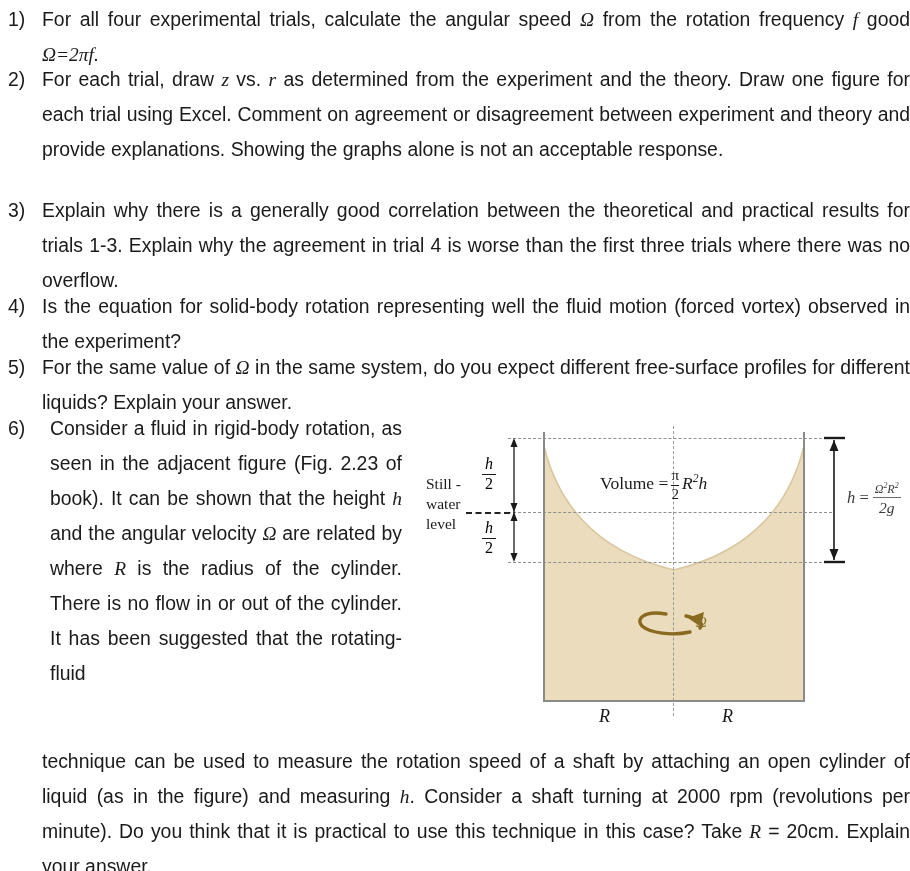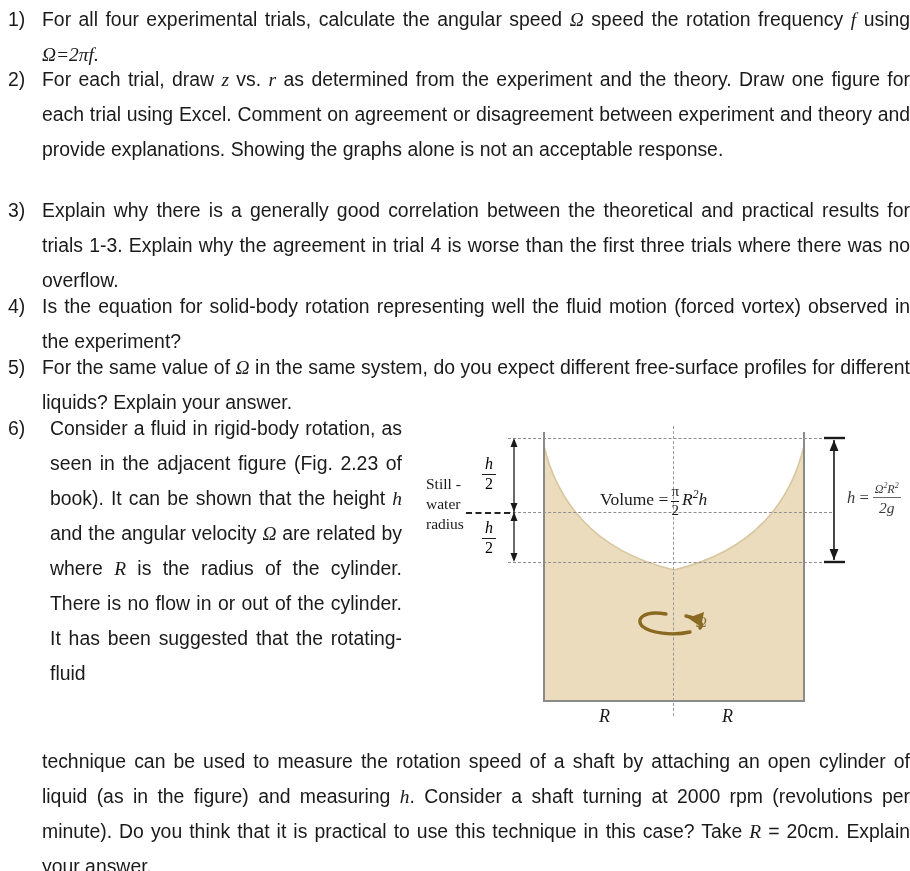--- a/index.html
+++ b/index.html
@@ -145,21 +145,21 @@
   }
   .frac .num { font-style: italic; display: block; padding: 0 3px; }
   .frac .bar { display: block; border-top: 1.3px solid #1a1a1a; margin: 1px 0; }
   .frac .den { font-style: normal; display: block; padding: 0 3px; }
 
   .h2-upper { position: absolute; left: 78px; top: 32px; }
   .h2-lower { position: absolute; left: 78px; top: 96px; }
 
   
   .vol-formula {
-    position: absolute; left: 196px; top: 60px;
+    position: absolute; left: 196px; top: 44px;
     font-family: "Liberation Serif", serif;
     font-size: 17.5px;
     color: #1a1a1a;
     white-space: nowrap;
   }
   .vol-formula .vtext { font-style: normal; }
   .vfrac {
     display: inline-block; text-align: center;
     font-size: 15px; line-height: 1.05;
     vertical-align: middle; margin: 0 3px;
@@ -209,21 +209,21 @@
 </style>
 </head>
 <body>
 
 <div class="page">
 
   <div class="qlist">
 
     <div class="qitem" style="position:absolute; left:0; top:2px; width:868px;">
       <span class="qnum">1)</span>
-      <p><span>For all four experimental trials, calculate the angular speed </span><span class="sym">Ω</span><span> speed the rotation frequency </span><span class="sym">f</span><span> using </span><span class="sym">Ω=2πf.</span></p>
+      <p><span>For all four experimental trials, calculate the angular speed </span><span class="sym">Ω</span><span> from the rotation frequency </span><span class="sym">f</span><span> good </span><span class="sym">Ω=2πf.</span></p>
     </div>
 
     <div class="qitem" style="position:absolute; left:0; top:62px; width:868px;">
       <span class="qnum">2)</span>
       <p><span>For each trial, draw </span><span class="sym">z</span><span> vs. </span><span class="sym">r</span><span> as determined from the experiment and the theory. Draw one figure for each trial using Excel. Comment on agreement or disagreement between experiment and theory and provide explanations. Showing the graphs alone is not an acceptable response.</span></p>
     </div>
 
     <div class="qitem" style="position:absolute; left:0; top:193px; width:868px;">
       <span class="qnum">3)</span>
       <p>Explain why there is a generally good correlation between the theoretical and practical results for trials 1-3. Explain why the agreement in trial 4 is worse than the first three trials where there was no overflow.</p>
@@ -273,21 +273,21 @@
 
       <div class="centerline"></div>
 
       <div class="dash dash-top"></div>
       <div class="dash dash-mid"></div>
       <div class="dash dash-bot"></div>
 
       <div class="still-label">
         <div>Still -</div>
         <div>water</div>
-        <div>radius</div>
+        <div>level</div>
       </div>
       <div class="still-dashes"></div>
 
       <div class="frac h2-upper">
         <span class="num">h</span>
         <span class="bar"></span>
         <span class="den">2</span>
       </div>
       <div class="frac h2-lower">
         <span class="num">h</span>

